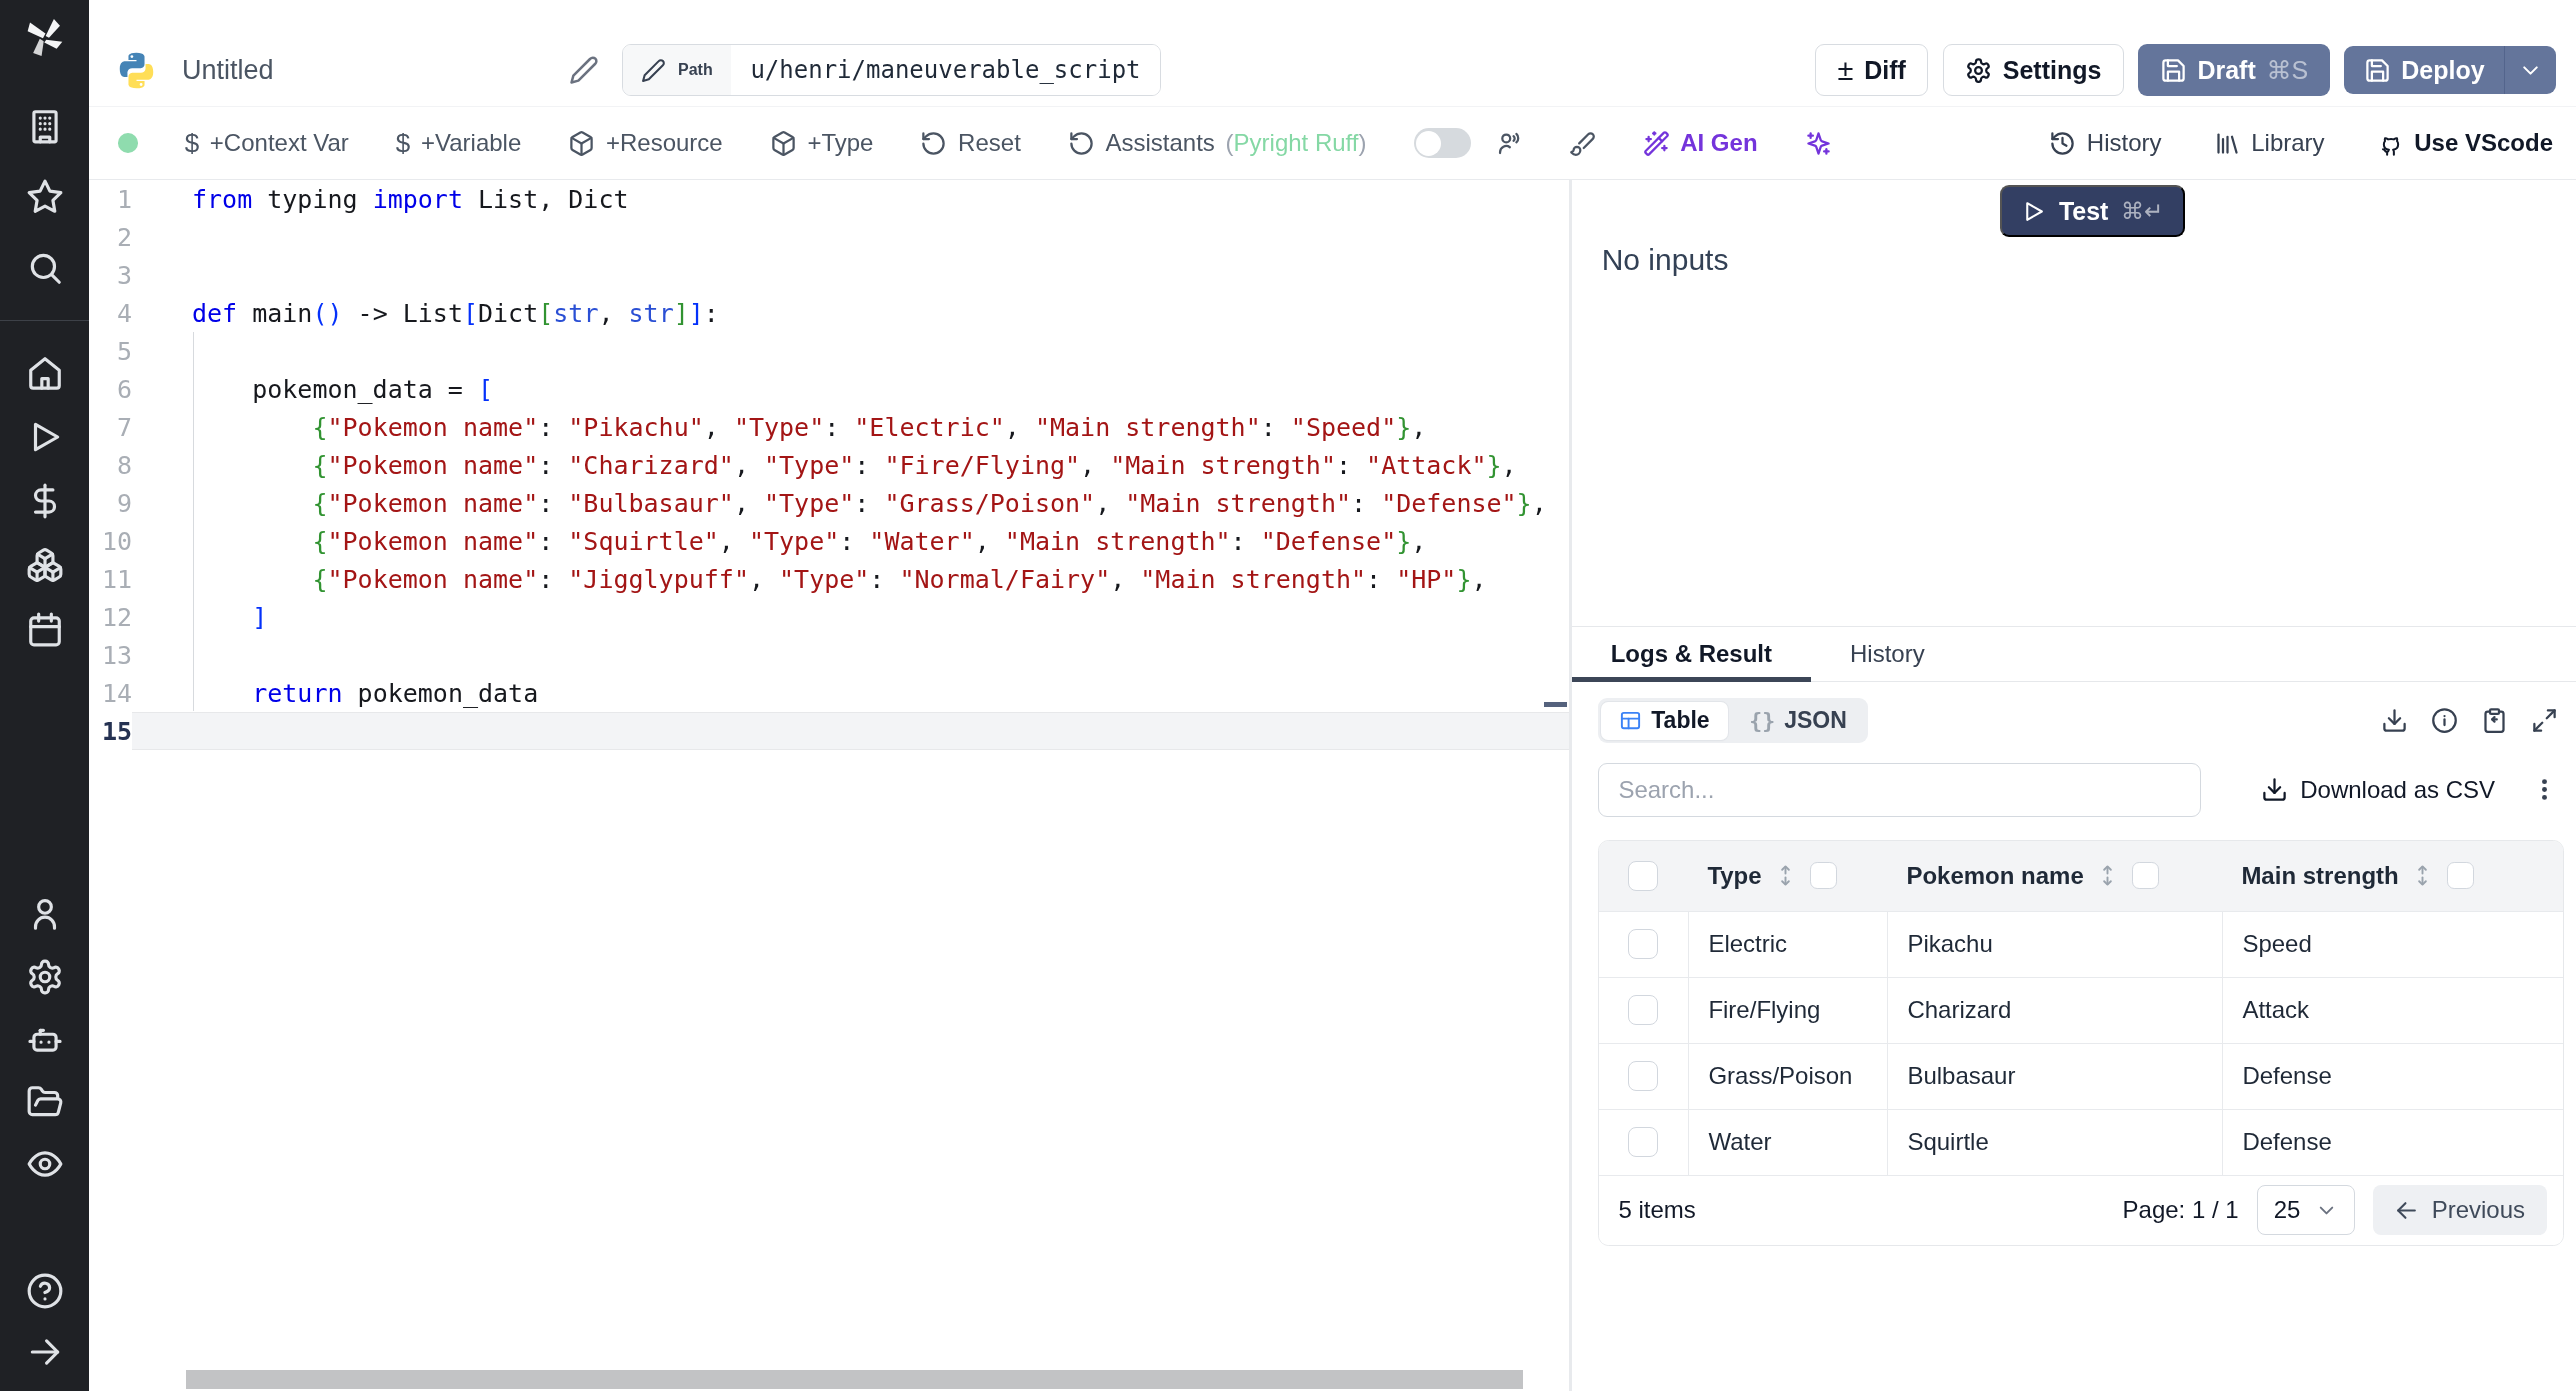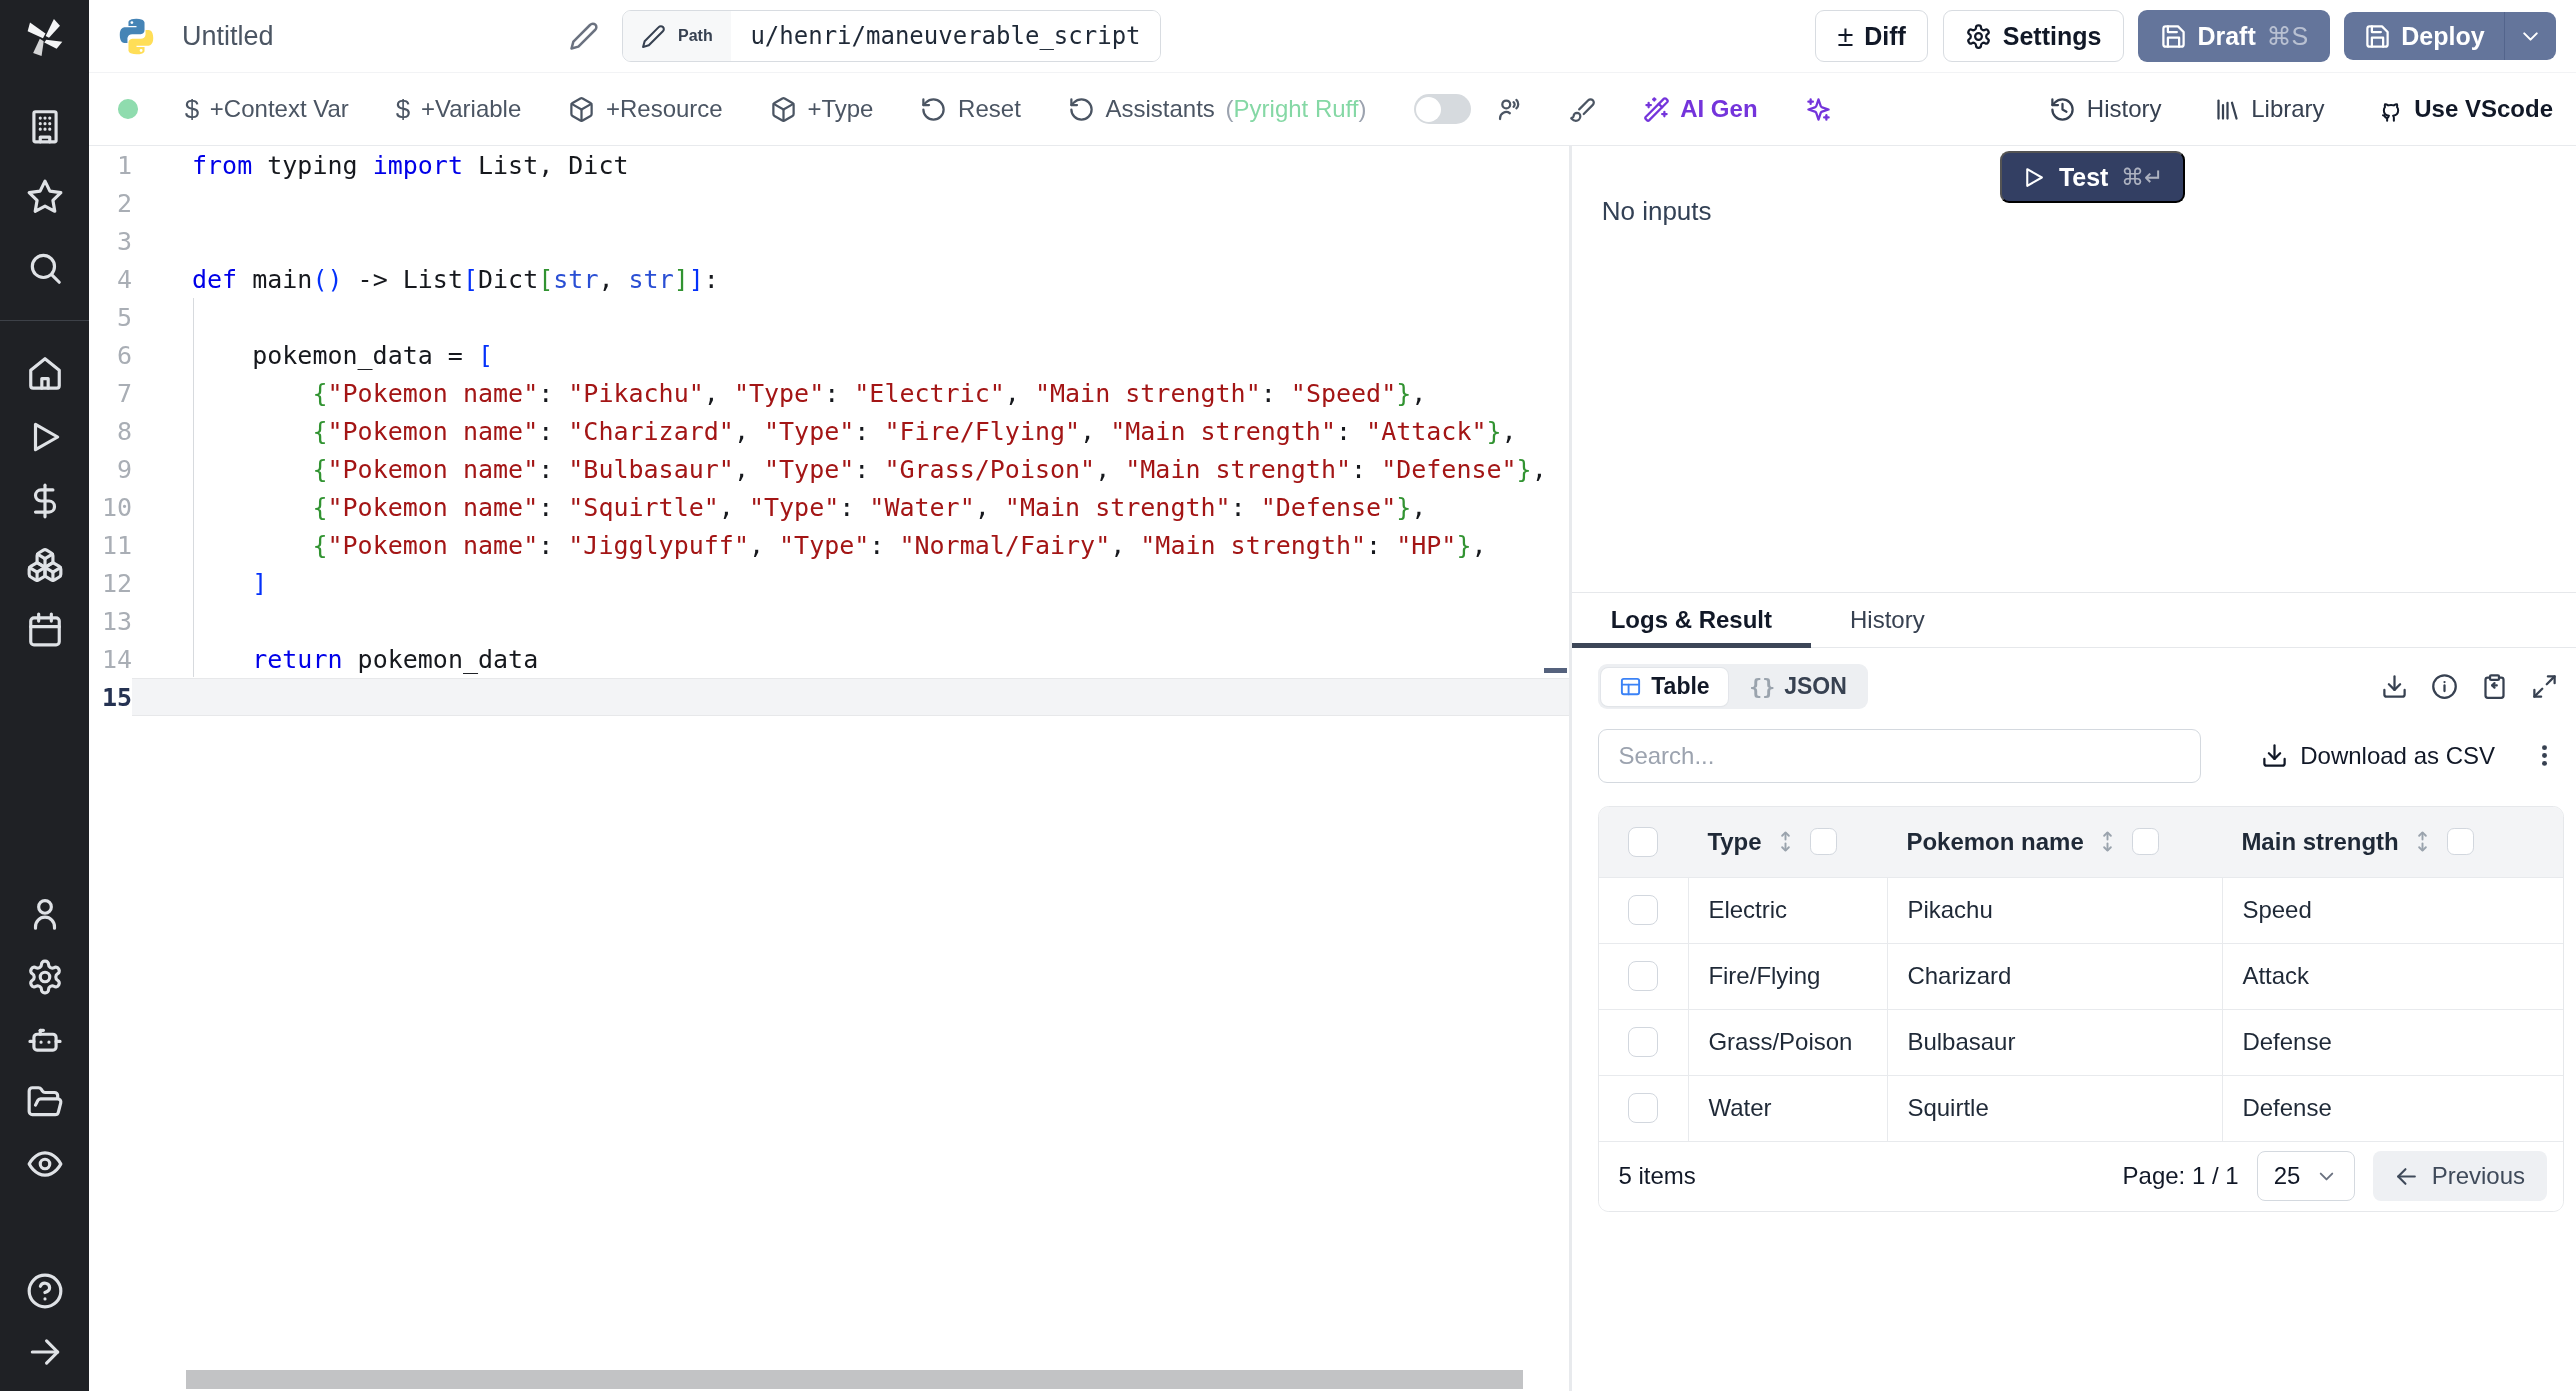--- a/index.html
+++ b/index.html
@@ -13,21 +13,21 @@
   .sb-ico svg { width:38px; height:38px; }
   .sb-top { margin-top:30px; display:flex; flex-direction:column; gap:30px; }
   .sb-div { width:89px; height:0.9px; background:#3d4148; margin:32px 0; }
   .sb-main { display:flex; flex-direction:column; gap:23px; }
   .sb-bottom { margin-top:auto; display:flex; flex-direction:column; gap:21.5px; }
   .sb-foot { margin-top:86px; margin-bottom:19.7px; display:flex; flex-direction:column; gap:19.7px; }
 
   
   .main { flex:1; display:flex; flex-direction:column; min-width:0; }
 
-  .topbar { height:73px; display:flex; align-items:center; padding:0 19.7px 0 27px; background:#fff; border-bottom:0.9px solid #f2f3f5; }
+  .topbar { height:73px; display:flex; align-items:center; padding:0 19.7px 0 27px; background:#fff; border-bottom:0.9px solid #f2f3f5;margin-top:34px; }
   .py-logo { width:41px; height:41px; margin-right:25px; flex-shrink:0; }
   .doc-title { font-size:27px; font-weight:500; color:#4b5563; }
   .tb-edit { margin-left:auto; color:#6b7280; }
   .path-box { display:flex; align-items:stretch; height:52px; border:1.3px solid #d8dce1; border-radius:9px; overflow:hidden; margin:0 23px; }
   .path-left { display:flex; align-items:center; gap:12.5px; background:#f7f8f9; padding:0 18px; color:#374151; font-size:16px; font-weight:600; }
   .path-val { display:flex; align-items:center; padding:0 19.7px; background:#fff; font-family:"DejaVu Sans Mono", monospace; font-size:24px; color:#1f2937; }
   .tb-right { margin-left:auto; display:flex; align-items:center; gap:14.3px; }
   .btn { display:flex; align-items:center; gap:10.7px; height:52px; padding:0 21.5px; border-radius:9px; font-size:25px; font-weight:600; cursor:pointer; }
   .btn-light { background:#fff; border:1.3px solid #d8dce1; color:#111827; }
   .btn-slate { background:#64759b; color:#fff; border:none; }
@@ -65,21 +65,21 @@
   .ruler-dash { position:absolute; right:1.8px; top:522px; width:23px; height:5.4px; background:#55627d; }
   .hscroll { position:absolute; left:97px; bottom:2.7px; width:1337px; height:19.7px; background:#c2c3c5; }
 
   .vsplit { width:2.7px; background:#e8eaed; flex-shrink:0; }
 
   
   .rightpane { flex:1; display:flex; flex-direction:column; background:#fff; min-width:0; }
   .run-sec { height:447px; position:relative; border-bottom:1.8px solid #e6e8eb; flex-shrink:0; }
   .test-btn { position:absolute; left:428px; top:5.4px; height:52px; padding:0 19.7px; border-radius:9px; background:#333f63; color:#fff; display:flex; align-items:center; gap:12.5px; font-size:25px; font-weight:600; cursor:pointer; }
   .test-btn .shortcut { color:rgba(255,255,255,0.6); font-weight:500; font-size:23px; }
-  .no-inputs { position:absolute; left:30px; top:50px; font-size:26px; color:#334155; }
+  .no-inputs { position:absolute; left:30px; top:63px; font-size:30px; color:#334155; }
 
   .tabs { display:flex; height:55px; border-bottom:0.9px solid #e6e8eb; }
   .tab { display:flex; align-items:center; padding:0 39px; font-size:24px; color:#374151; position:relative; cursor:pointer; }
   .tab.active { color:#111827; font-weight:600; }
   .tab.active::after { content:""; position:absolute; left:0; right:0; bottom:-0.9px; height:4.5px; background:#3c4657; }
 
   .res-toolbar { margin-top:16px; padding:0 18px 0 26px; display:flex; align-items:center; }
   .seg { display:flex; background:#edeff2; border-radius:9px; padding:3.6px; gap:3.6px; }
   .seg-btn { display:flex; align-items:center; gap:9px; padding:0 18px; height:38px; border-radius:7.2px; font-size:23px; font-weight:600; color:#374151; cursor:pointer; }
   .seg-btn.on { background:#fff; box-shadow:0 0 0 0.9px #e2e5e9, 0 0.9px 1.8px rgba(0,0,0,0.05); color:#111827; }

